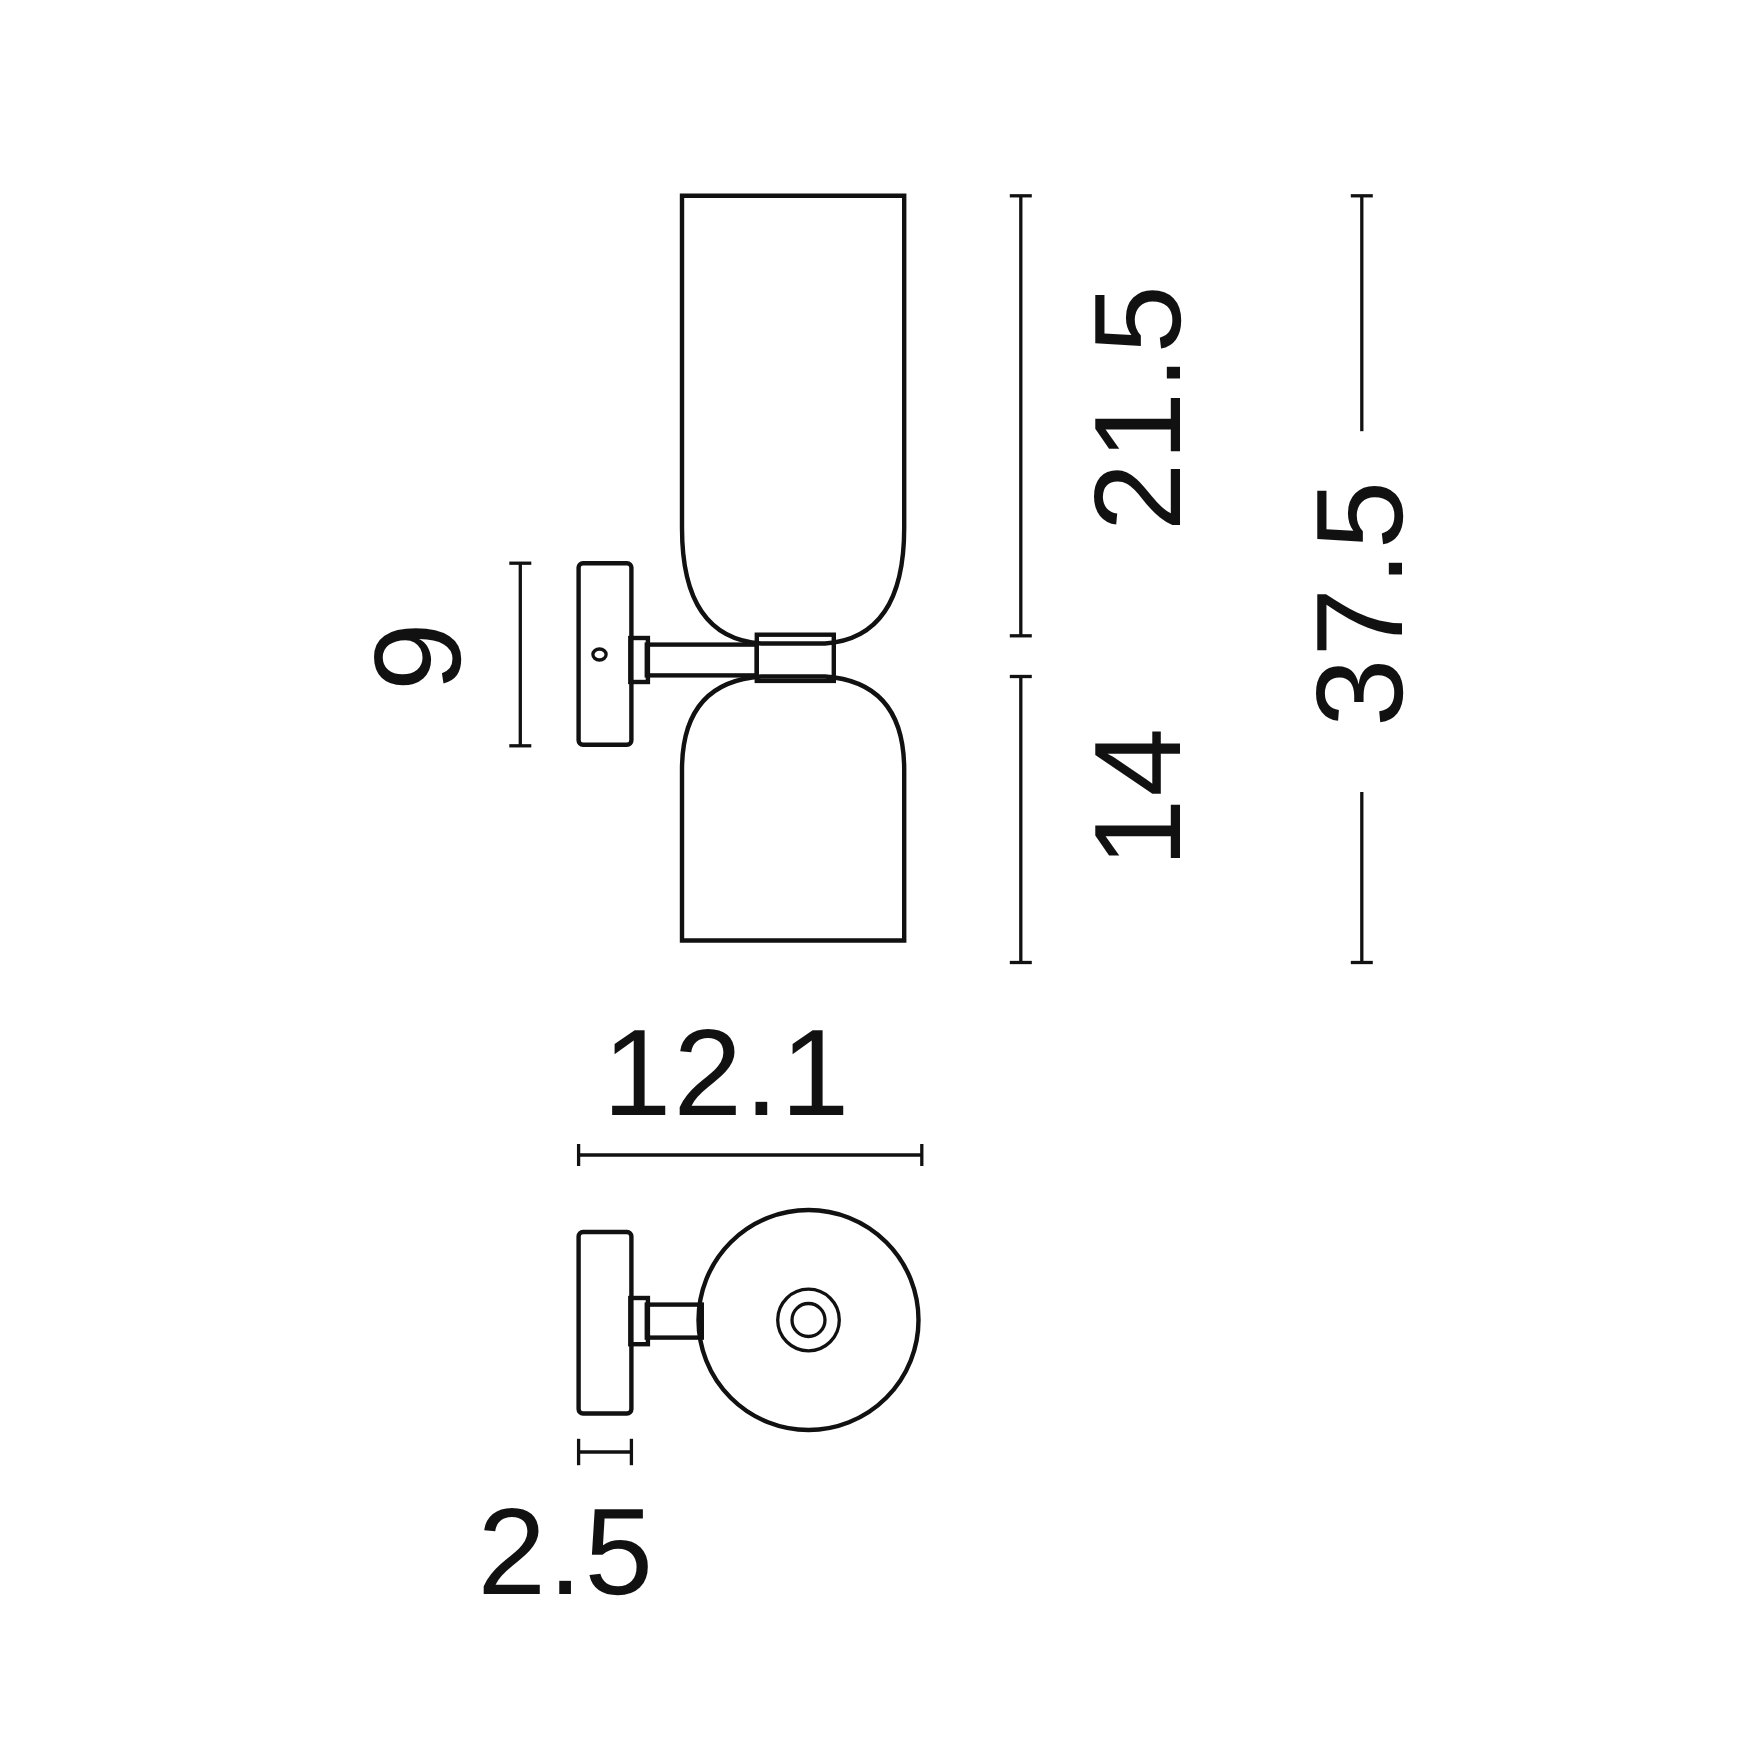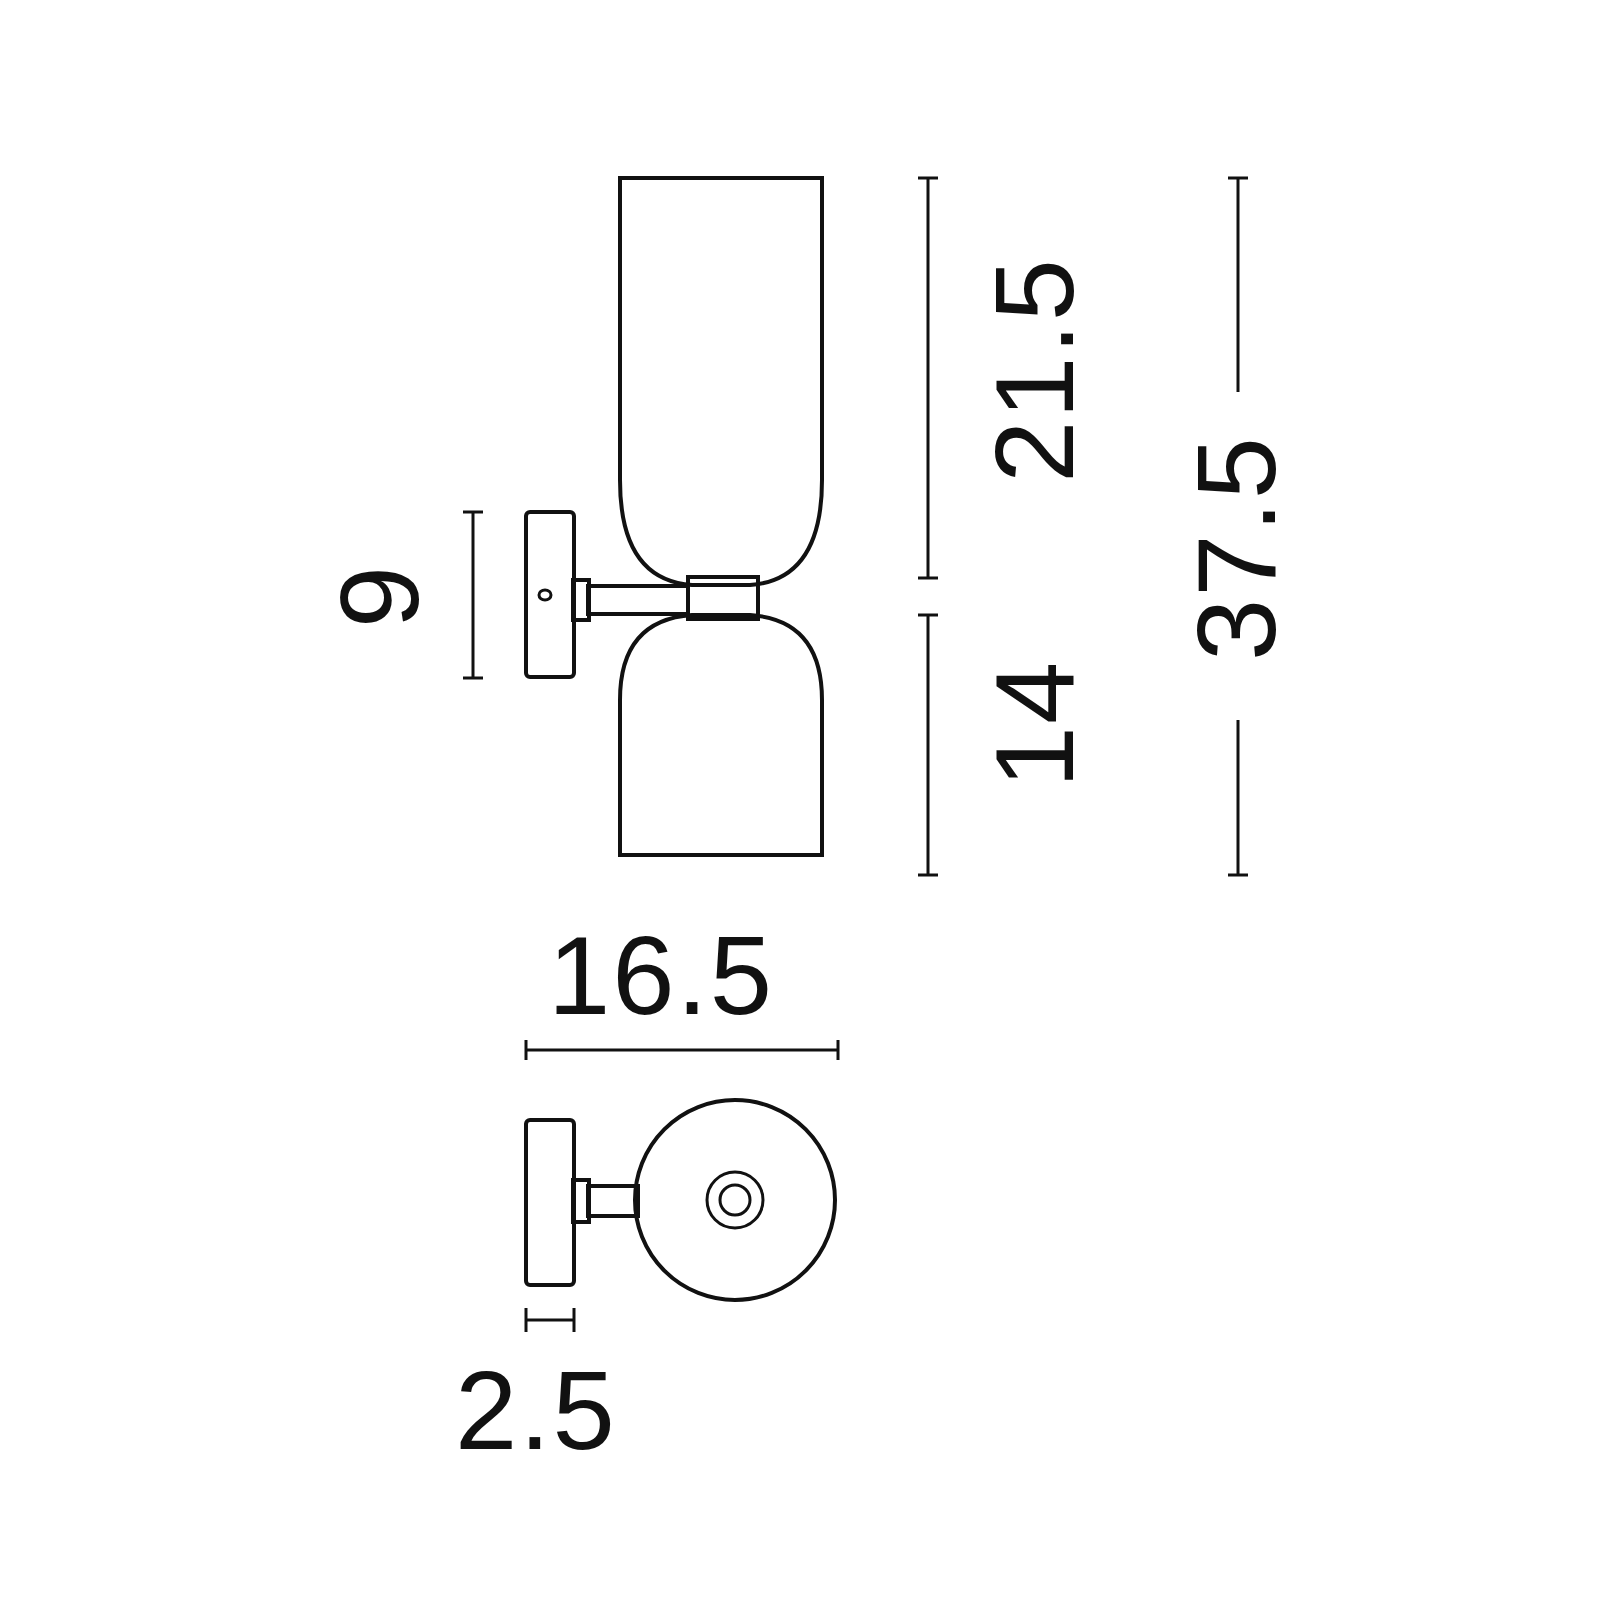--- a/index.html
+++ b/index.html
@@ -74,14 +74,14 @@
     <line class="thin" x1="526" y1="1320" x2="574" y2="1320"></line>
     <line class="thin" x1="526" y1="1308" x2="526" y2="1332"></line>
     <line class="thin" x1="574" y1="1308" x2="574" y2="1332"></line>
   </g>
 </svg>
 
 <div class="lbl rot" style="left:930px;top:322px;width:210px;text-align:center;">21.5</div>
 <div class="lbl rot" style="left:960px;top:668px;width:150px;text-align:center;">14</div>
 <div class="lbl rot" style="left:1132px;top:500px;width:210px;text-align:center;">37.5</div>
 <div class="lbl rot" style="left:335px;top:540px;width:90px;text-align:center;">9</div>
-<div class="lbl" style="left:548px;top:920px;">16.5</div>
-<div class="lbl" style="left:455px;top:1355px;">2.5</div>
+<div class="lbl" style="left:548px;top:920px;">12.1</div>
+<div class="lbl" style="left:434px;top:1355px;">2.5</div>
 
 </body></html>

